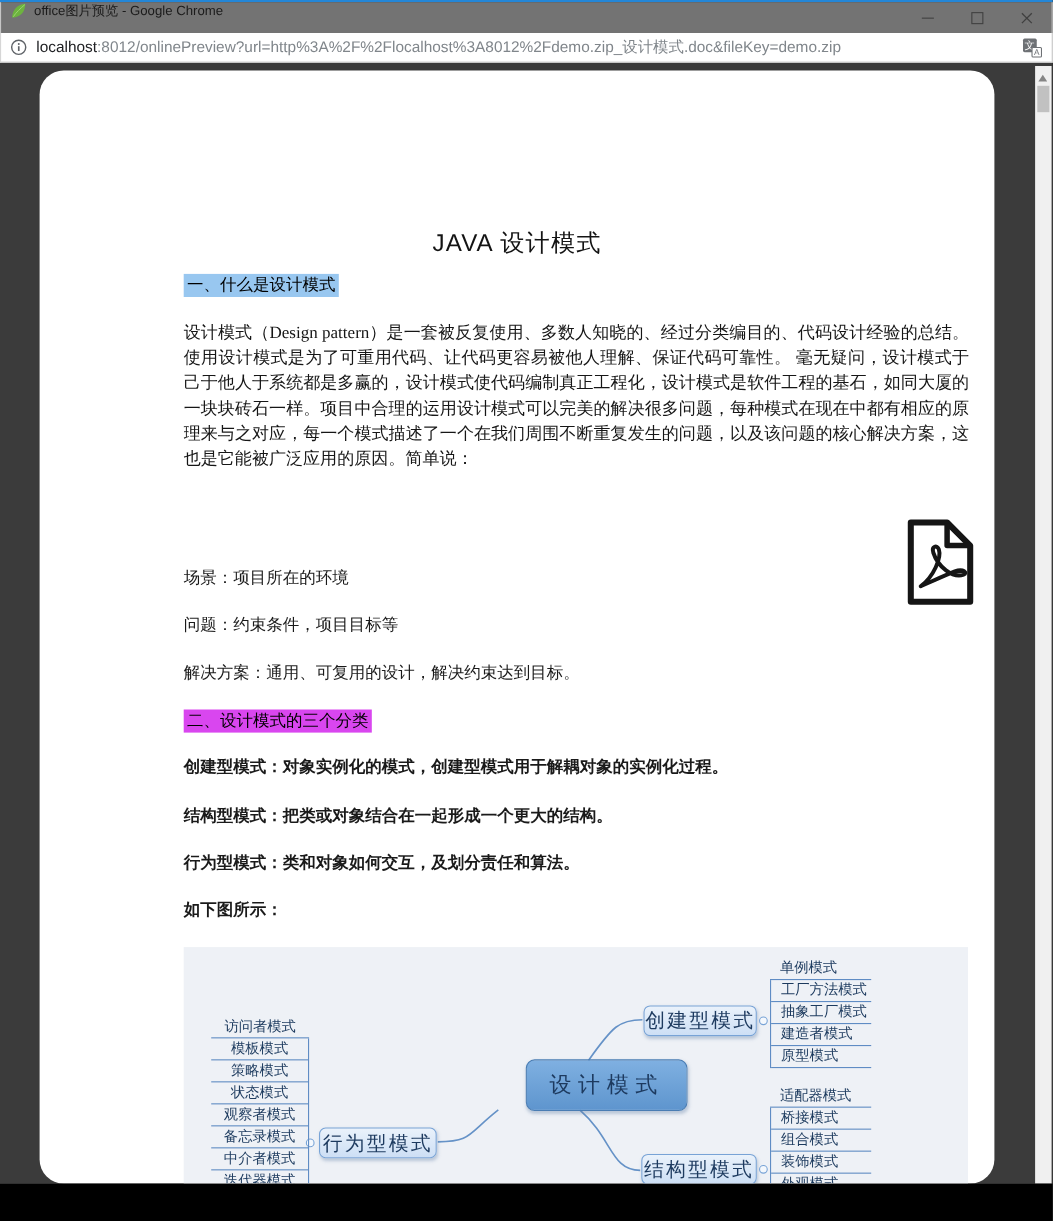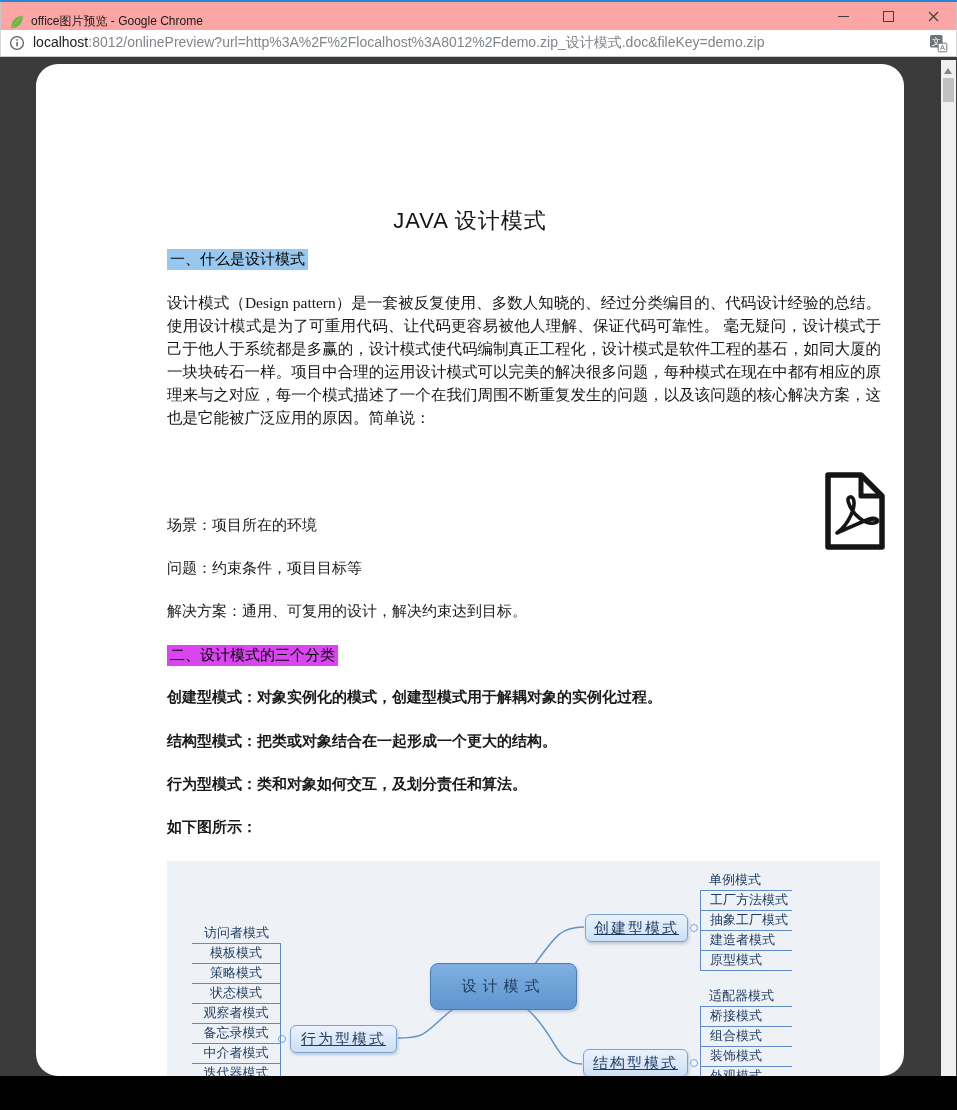--- a/index.html
+++ b/index.html
@@ -1,20 +1,20 @@
 <!DOCTYPE html>
 <html><head>
 <meta charset="utf-8">
 <style>
   html,body{margin:0;padding:0;background:#000;width:957px;height:1110px;overflow:hidden;
             font-family:"Liberation Sans",sans-serif;}
   .window{position:absolute;top:0;left:0;width:957px;height:1076px;background:#3b3b3b;
           border-top:2px solid #2386d7;box-sizing:border-box;}
   
-  .titlebar{height:28px;background:#fca5a5;display:flex;align-items:flex-end;
+  .titlebar{height:28px;background:#737373;display:flex;align-items:flex-start;
             border-left:1px solid #c6c6c6;border-right:1px solid #c6c6c6;box-sizing:border-box;}
   .favicon{width:16px;height:16px;margin:0 6px 0 8px;flex:0 0 auto;}
   .win-title{font-size:12px;color:#1b1b1b;flex:1 1 auto;white-space:nowrap;overflow:hidden;}
   .win-controls{display:flex;height:100%;}
   .win-btn{width:45px;height:100%;display:flex;align-items:center;justify-content:center;}
   .glyph-min{width:11px;height:1px;background:#404040;}
   .glyph-max{width:9px;height:9px;border:1px solid #404040;}
   
   .addressbar{height:27px;background:#ffffff;border-bottom:1px solid #c9c9c9;
               border-left:1px solid #d6d6d6;border-right:1px solid #d6d6d6;
@@ -42,24 +42,24 @@
   .bold{font-weight:bold;}
   
   .pdf-icon{position:absolute;left:784px;top:407px;width:69px;height:80px;}
   
   .mindmap{position:absolute;left:131px;top:797px;width:713px;height:217px;overflow:hidden;
            font-family:"Liberation Serif",serif;}
   .mm-svg{position:absolute;top:0;left:0;}
   .mm-node{position:absolute;box-sizing:border-box;display:flex;align-items:center;justify-content:center;
            color:#1d3a5f;box-shadow:1px 2px 3px rgba(90,120,160,.35);}
   .mm-center{border:1px solid #4a7db3;border-radius:8px;
-             background:linear-gradient(#7fb0e1,#5e95ce);font-size:15px;letter-spacing:6px;}
+             background:linear-gradient(#7fb0e1,#5e95ce);font-size:20px;letter-spacing:6px;margin-left:48px;}
   .mm-branch{border:1px solid #78a3d6;border-radius:6px;
              background:linear-gradient(#eaf2fb,#cdduf5,#cddff5);background:linear-gradient(#eaf2fb,#cddff5);
-             font-size:15px;letter-spacing:2px;text-decoration:underline;}
+             font-size:18px;letter-spacing:2px;}
   .mm-circle{position:absolute;width:8px;height:8px;border:1px solid #78a3d6;border-radius:50%;
              background:#f4f8fd;box-sizing:border-box;}
   .mm-list{position:absolute;font-size:13px;color:#1c3a5e;}
   .mm-item{height:19px;line-height:18px;border-bottom:1px solid #5f8cc4;white-space:nowrap;}
   .mm-list-left .mm-item{text-align:center;}
   .mm-list-right .mm-item{text-align:left;padding-left:9px;}
   .mm-rest-left{border-right:1px solid #5f8cc4;}
   .mm-rest-right{border-left:1px solid #5f8cc4;}
 </style>
 </head>

